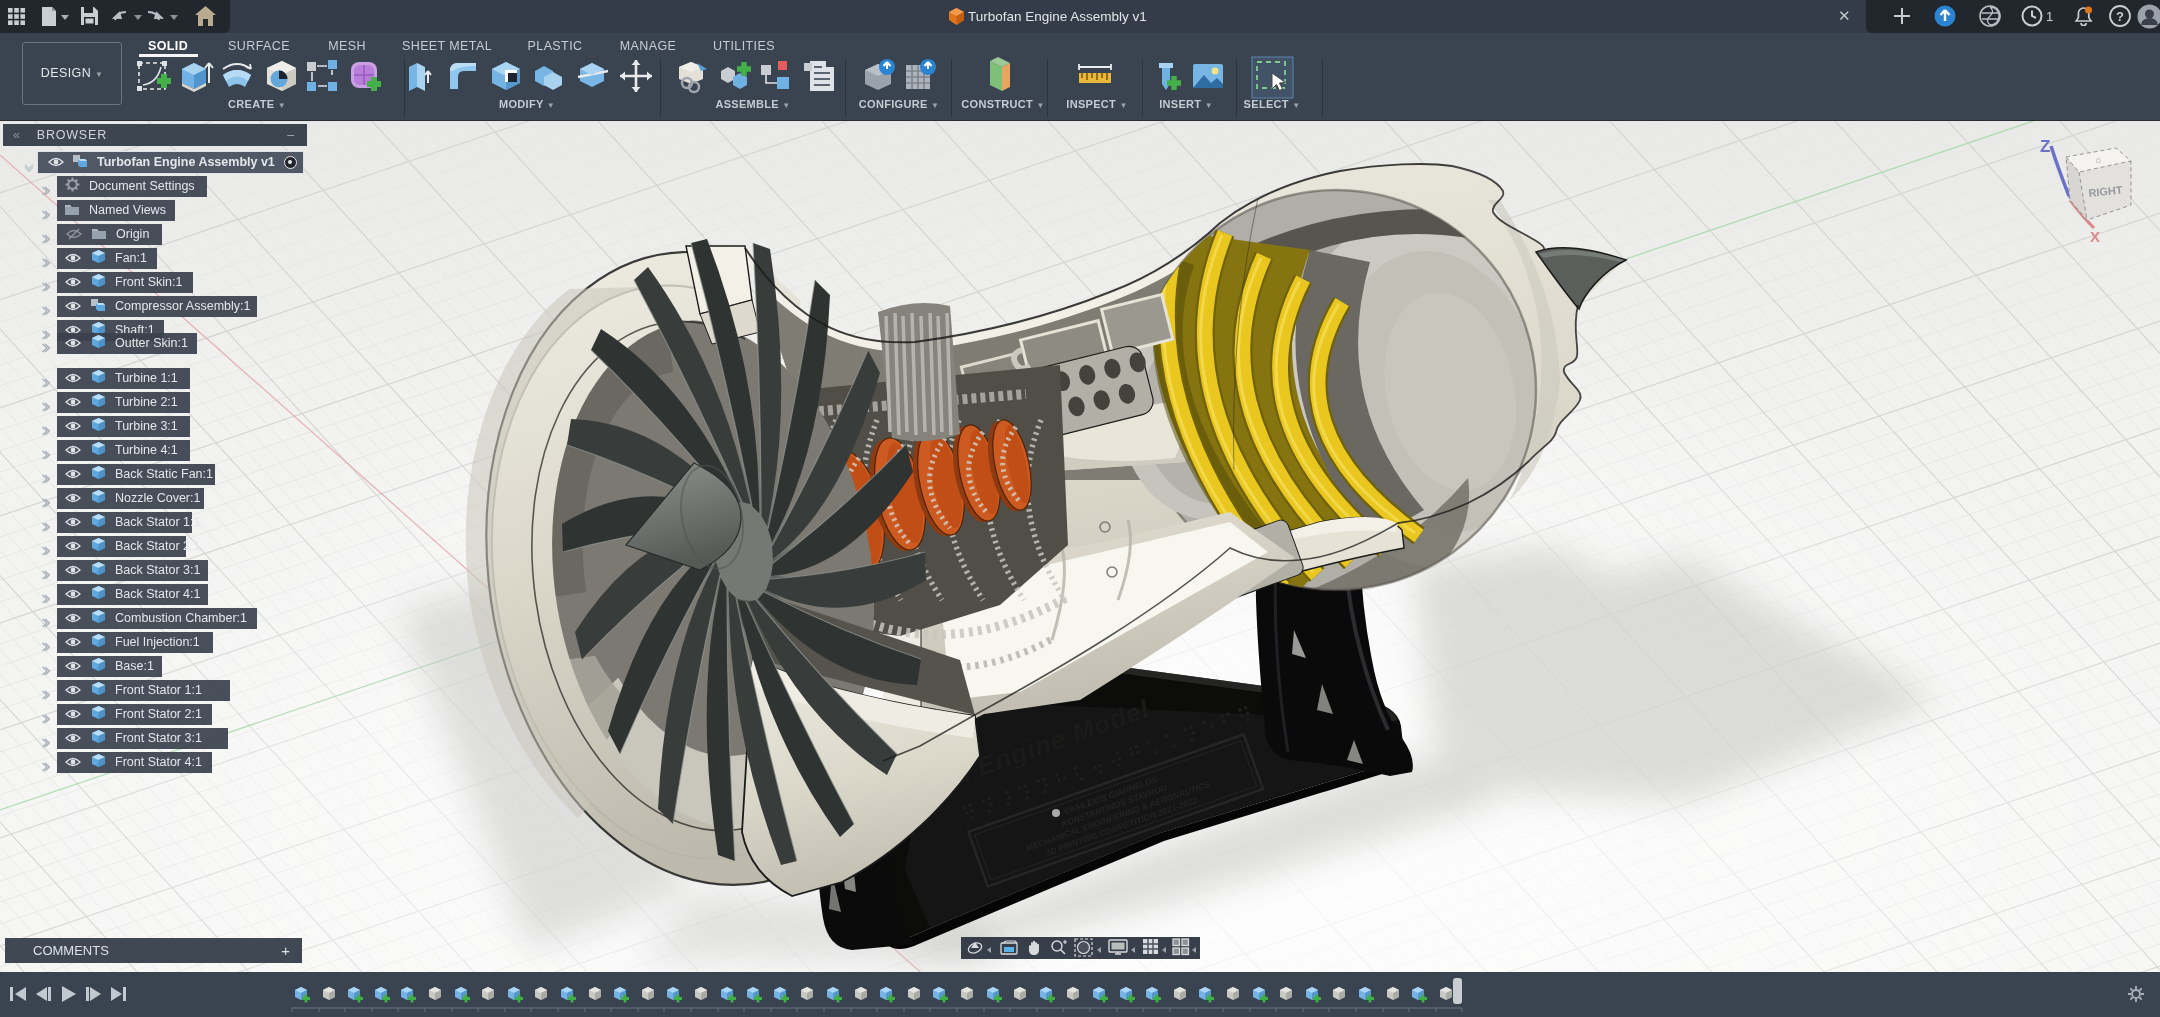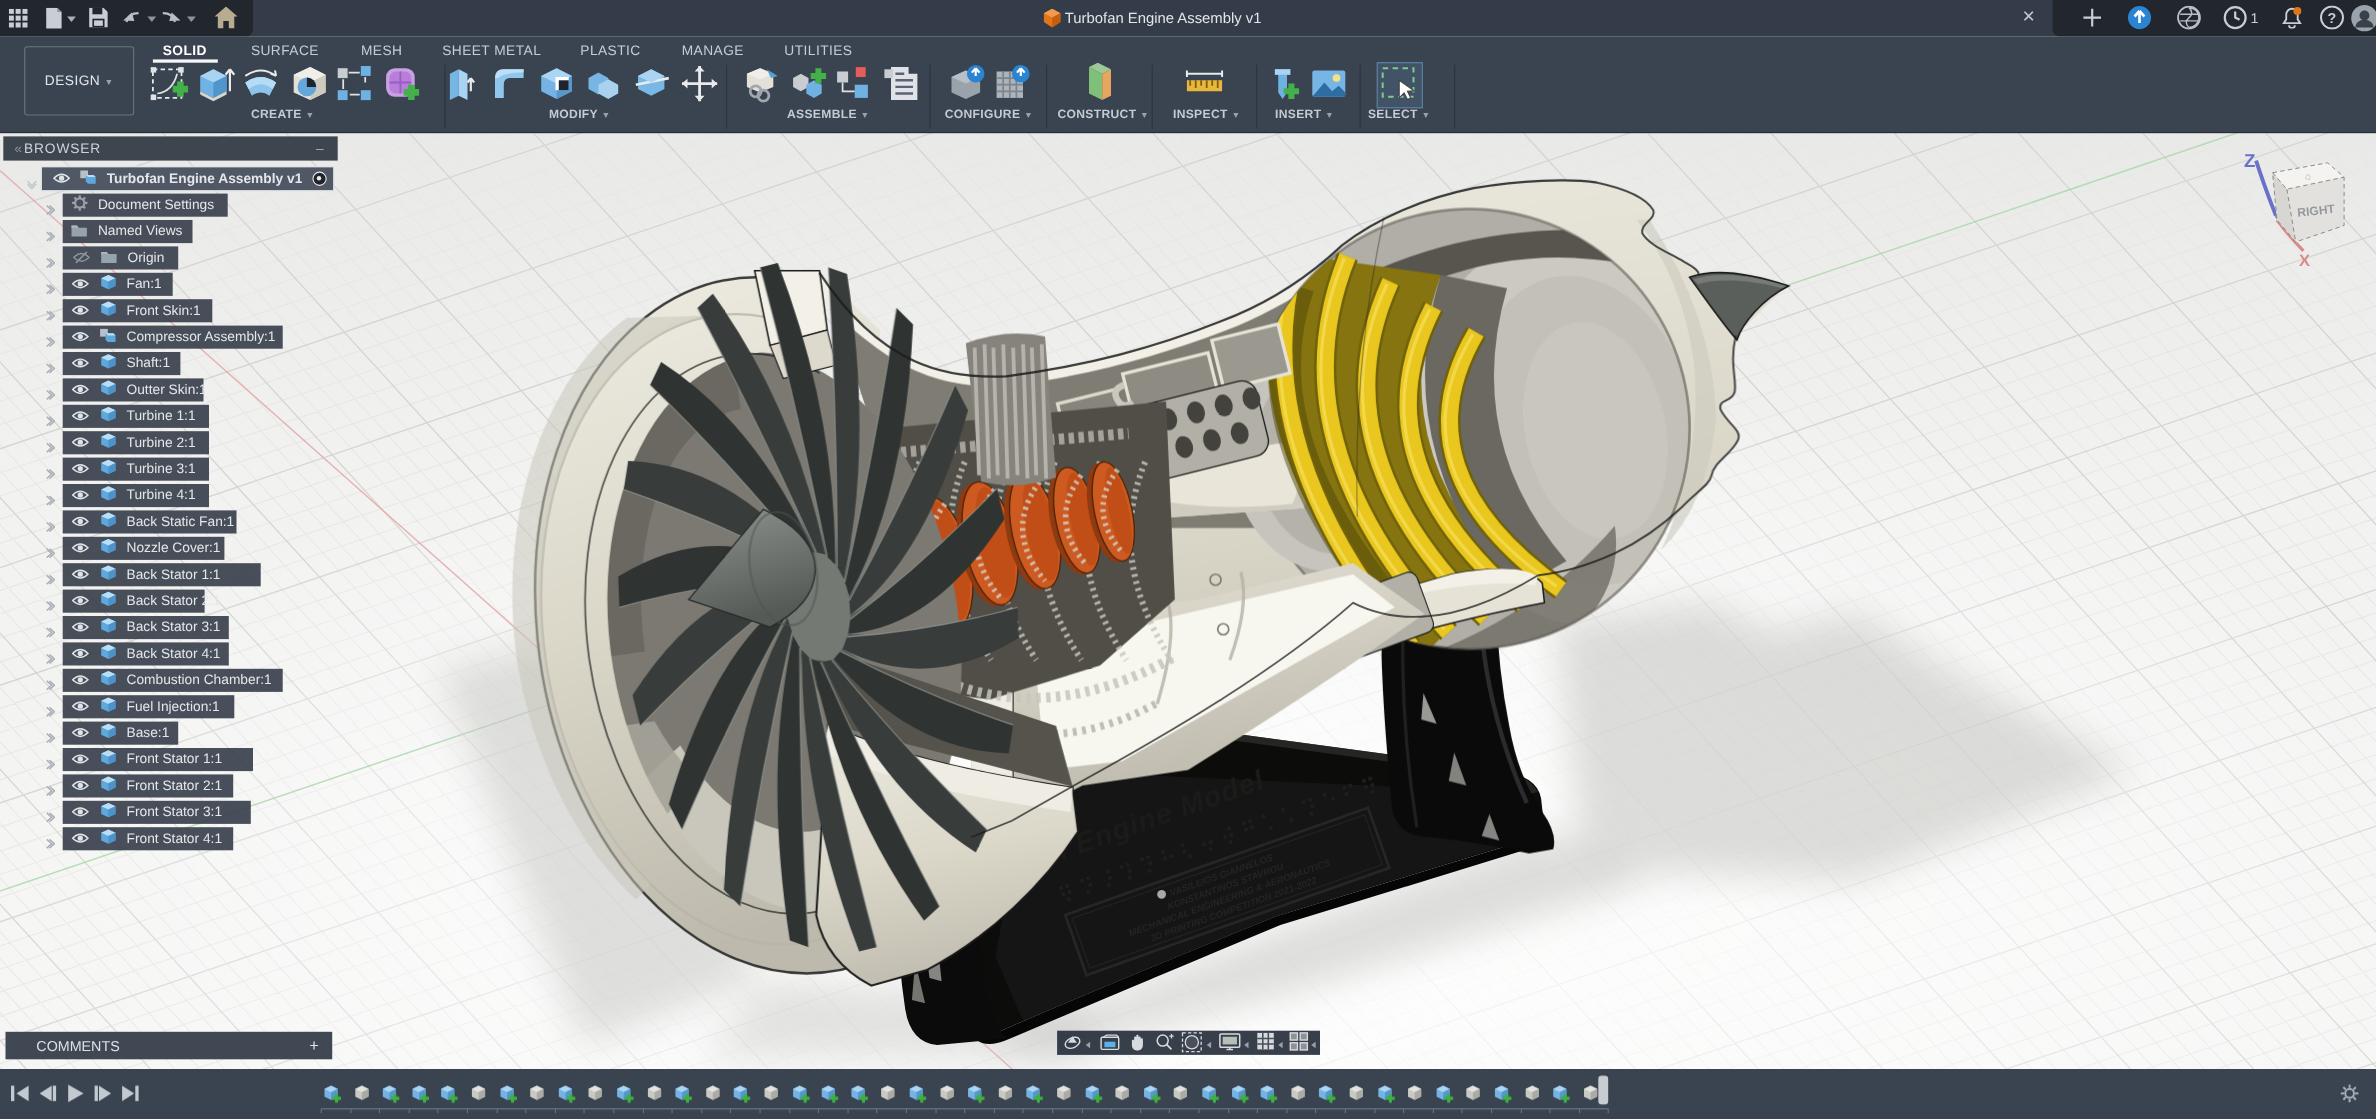--- a/index.html
+++ b/index.html
@@ -710,21 +710,21 @@
  <div class="gsep" style="left:404px"></div>
  <div class="gsep" style="left:660px"></div>
  <div class="gsep" style="left:845px"></div>
  <div class="gsep" style="left:951px"></div>
  <div class="gsep" style="left:1047px"></div>
  <div class="gsep" style="left:1142px"></div>
  <div class="gsep" style="left:1236px"></div>
  <div class="gsep" style="left:1322px"></div>
 </div>
 
-<div id="bheader"><span style="margin-left:10px;color:#8f969e">«</span><span style="margin-left:1px">BROWSER</span><span style="position:absolute;right:12px;color:#aab0b7">–</span></div>
+<div id="bheader"><span style="margin-left:10px;color:#8f969e">«</span><span style="margin-left:16px">BROWSER</span><span style="position:absolute;right:12px;color:#aab0b7">–</span></div>
 <div class="brow sel" style="top:152px;left:38px;width:265px"><span class="cv" style="left:-14px"><svg class="chev" width="11" height="9" viewBox="0 0 11 9">
           <path d="M1 1.5 L5 6 L9 1.5" fill="none" stroke="#c4cad0" stroke-width="1.5"></path>
           <path d="M1 4 L5 8.5 L9 4" fill="none" stroke="#c4cad0" stroke-width="1.5"></path>
         </svg></span><span style="margin-left:10px"><svg class="ic" width="16" height="12" viewBox="0 0 16 12">
           <path d="M1 6 Q8 -1 15 6 Q8 13 1 6Z" fill="none" stroke="#dfe3e7" stroke-width="1.3"></path>
           <circle cx="8" cy="6" r="2.4" fill="#dfe3e7"></circle>
         </svg></span><span style="margin-left:8px"><svg class="ic" width="16" height="15" viewBox="0 0 16 15">
           <rect x="1" y="2" width="7" height="7" fill="#b9bfc6"></rect>
           <path d="M6 6 L13 6 L15 8 L15 14 L8 14 L6 12 Z" fill="#5fa8dd"></path>
           <path d="M6 6 L13 6 L15 8 L8 8 Z" fill="#b9def5"></path>
@@ -799,21 +799,21 @@
           <path d="M1.5 1 L6 5 L1.5 9" fill="none" stroke="#aab0b7" stroke-width="1.4"></path>
           <path d="M4 1 L8.5 5 L4 9" fill="none" stroke="#aab0b7" stroke-width="1.4"></path>
         </svg></span><span style="margin-left:8px"><svg class="ic" width="16" height="12" viewBox="0 0 16 12">
           <path d="M1 6 Q8 -1 15 6 Q8 13 1 6Z" fill="none" stroke="#dfe3e7" stroke-width="1.3"></path>
           <circle cx="8" cy="6" r="2.4" fill="#dfe3e7"></circle>
         </svg></span><span style="margin-left:10px"><svg class="ic" width="15" height="15" viewBox="0 0 15 15">
           <path d="M7.5 1 L14 4 L14 11 L7.5 14 L1 11 L1 4 Z" fill="#5fa8dd"></path>
           <path d="M7.5 1 L14 4 L7.5 7 L1 4 Z" fill="#b9def5"></path>
           <path d="M7.5 7 L14 4 L14 11 L7.5 14 Z" fill="#4d92c8"></path>
         </svg></span><span class="blabel">Shaft:1</span></div>
-<div class="brow" style="top:344px;left:57px;width:128px"><span class="cv" style="left:-16px"><svg class="chev" width="9" height="10" viewBox="0 0 9 10">
+<div class="brow" style="top:333px;left:57px;width:140px"><span class="cv" style="left:-16px"><svg class="chev" width="9" height="10" viewBox="0 0 9 10">
           <path d="M1.5 1 L6 5 L1.5 9" fill="none" stroke="#aab0b7" stroke-width="1.4"></path>
           <path d="M4 1 L8.5 5 L4 9" fill="none" stroke="#aab0b7" stroke-width="1.4"></path>
         </svg></span><span style="margin-left:8px"><svg class="ic" width="16" height="12" viewBox="0 0 16 12">
           <path d="M1 6 Q8 -1 15 6 Q8 13 1 6Z" fill="none" stroke="#dfe3e7" stroke-width="1.3"></path>
           <circle cx="8" cy="6" r="2.4" fill="#dfe3e7"></circle>
         </svg></span><span style="margin-left:10px"><svg class="ic" width="15" height="15" viewBox="0 0 15 15">
           <path d="M7.5 1 L14 4 L14 11 L7.5 14 L1 11 L1 4 Z" fill="#5fa8dd"></path>
           <path d="M7.5 1 L14 4 L7.5 7 L1 4 Z" fill="#b9def5"></path>
           <path d="M7.5 7 L14 4 L14 11 L7.5 14 Z" fill="#4d92c8"></path>
         </svg></span><span class="blabel">Outter Skin:1</span></div>
@@ -876,21 +876,21 @@
           <path d="M1.5 1 L6 5 L1.5 9" fill="none" stroke="#aab0b7" stroke-width="1.4"></path>
           <path d="M4 1 L8.5 5 L4 9" fill="none" stroke="#aab0b7" stroke-width="1.4"></path>
         </svg></span><span style="margin-left:8px"><svg class="ic" width="16" height="12" viewBox="0 0 16 12">
           <path d="M1 6 Q8 -1 15 6 Q8 13 1 6Z" fill="none" stroke="#dfe3e7" stroke-width="1.3"></path>
           <circle cx="8" cy="6" r="2.4" fill="#dfe3e7"></circle>
         </svg></span><span style="margin-left:10px"><svg class="ic" width="15" height="15" viewBox="0 0 15 15">
           <path d="M7.5 1 L14 4 L14 11 L7.5 14 L1 11 L1 4 Z" fill="#5fa8dd"></path>
           <path d="M7.5 1 L14 4 L7.5 7 L1 4 Z" fill="#b9def5"></path>
           <path d="M7.5 7 L14 4 L14 11 L7.5 14 Z" fill="#4d92c8"></path>
         </svg></span><span class="blabel">Nozzle Cover:1</span></div>
-<div class="brow" style="top:512px;left:57px;width:180px"><span class="cv" style="left:-16px"><svg class="chev" width="9" height="10" viewBox="0 0 9 10">
+<div class="brow" style="top:512px;left:57px;width:135px"><span class="cv" style="left:-16px"><svg class="chev" width="9" height="10" viewBox="0 0 9 10">
           <path d="M1.5 1 L6 5 L1.5 9" fill="none" stroke="#aab0b7" stroke-width="1.4"></path>
           <path d="M4 1 L8.5 5 L4 9" fill="none" stroke="#aab0b7" stroke-width="1.4"></path>
         </svg></span><span style="margin-left:8px"><svg class="ic" width="16" height="12" viewBox="0 0 16 12">
           <path d="M1 6 Q8 -1 15 6 Q8 13 1 6Z" fill="none" stroke="#dfe3e7" stroke-width="1.3"></path>
           <circle cx="8" cy="6" r="2.4" fill="#dfe3e7"></circle>
         </svg></span><span style="margin-left:10px"><svg class="ic" width="15" height="15" viewBox="0 0 15 15">
           <path d="M7.5 1 L14 4 L14 11 L7.5 14 L1 11 L1 4 Z" fill="#5fa8dd"></path>
           <path d="M7.5 1 L14 4 L7.5 7 L1 4 Z" fill="#b9def5"></path>
           <path d="M7.5 7 L14 4 L14 11 L7.5 14 Z" fill="#4d92c8"></path>
         </svg></span><span class="blabel">Back Stator 1:1</span></div>

